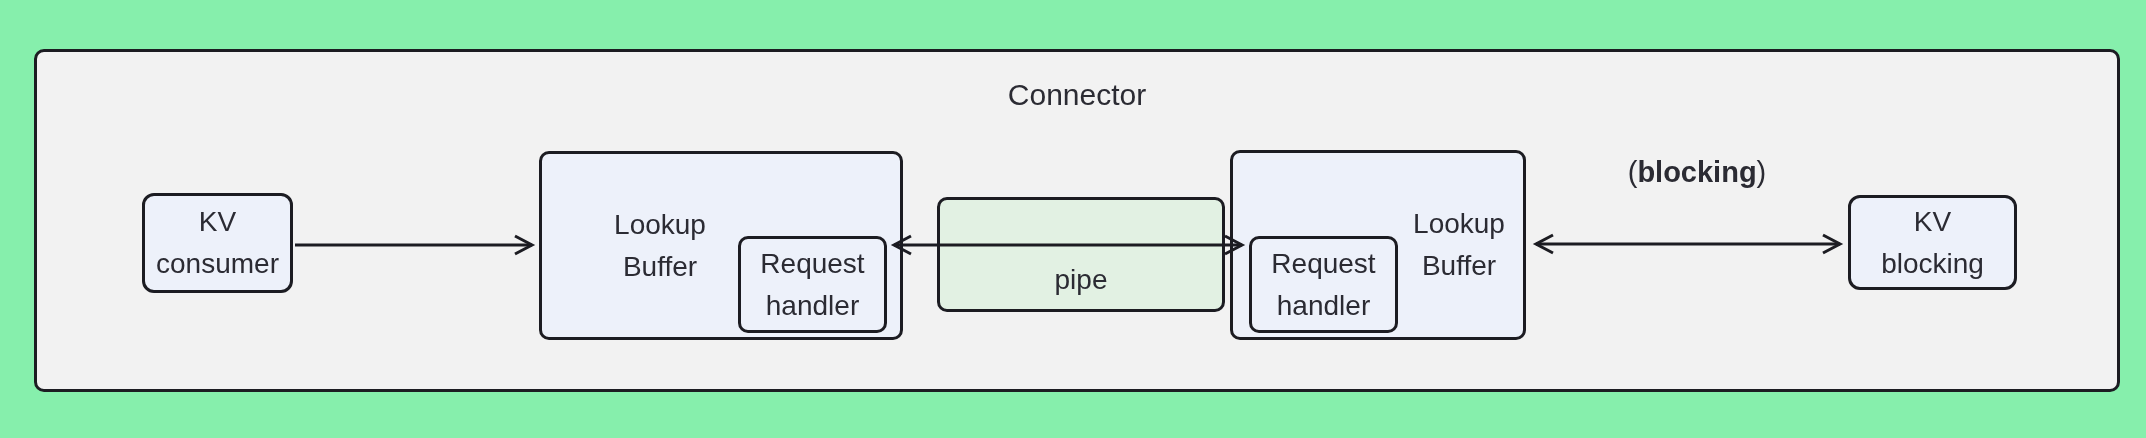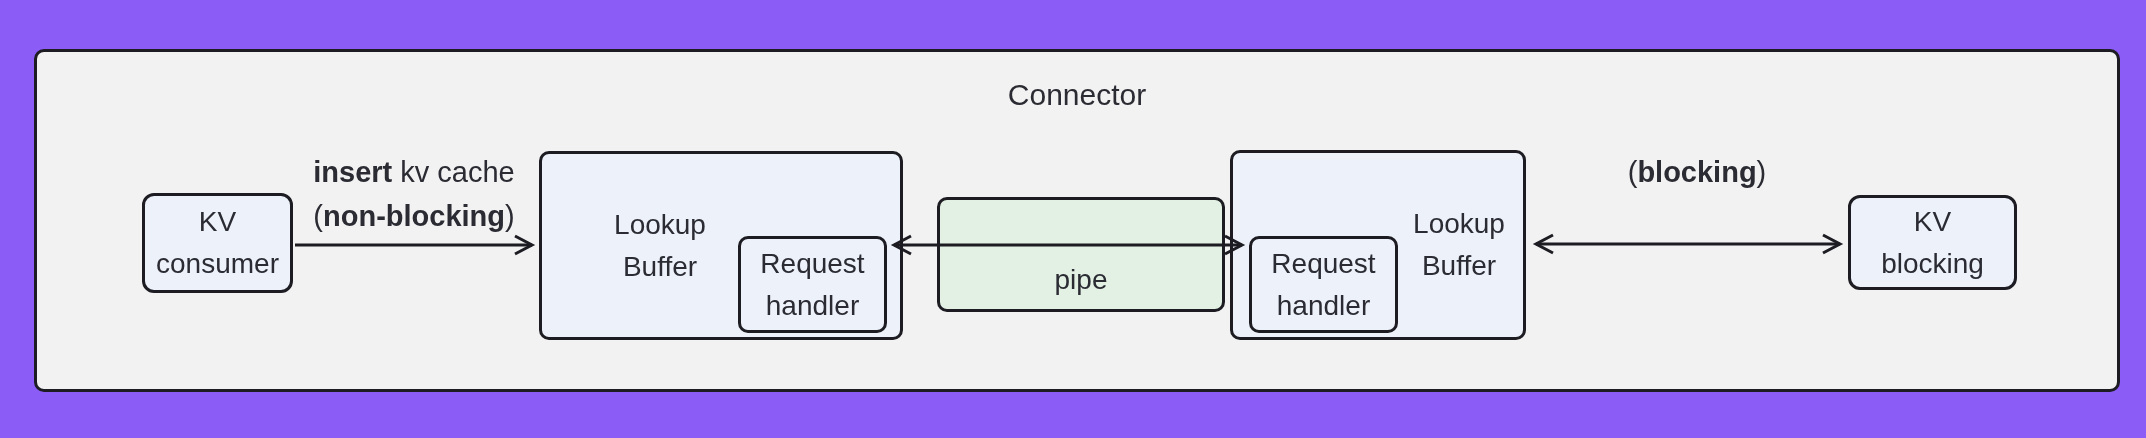--- a/index.html
+++ b/index.html
@@ -10,21 +10,21 @@
     --text: #2b2b33;
   }
   * { margin: 0; padding: 0; box-sizing: border-box; }
   html, body { background: #ffffff; }
   body { font-family: "Liberation Sans", sans-serif; color: var(--text); }
 
   .canvas {
     position: relative;
     width: 2146px;
     height: 438px;
-    background: #8b5cf6;
+    background: #86efac;
     overflow: hidden;
   }
 
   .outer-box {
     position: absolute;
     left: 34px; top: 49px;
     width: 2086px; height: 343px;
     background: var(--outer-bg);
     border: 3px solid var(--stroke);
     border-radius: 10px;
@@ -135,24 +135,20 @@
 
   <div class="outer-box"></div>
 
   <div class="title">Connector</div>
 
   <div class="node kv-producer">
     <span>KV</span>
     <span>consumer</span>
   </div>
 
-  <div class="edge-label insert-label">
-    <div><b>insert</b><span> kv cache</span></div>
-    <div><span>(</span><b>non-blocking</b><span>)</span></div>
-  </div>
 
   <div class="node lookup-left">
     <div class="lb-text lb-text-left">
       <span>Lookup</span>
       <span>Buffer</span>
     </div>
     <div class="req-handler req-left">
       <span>Request</span>
       <span>handler</span>
     </div>

